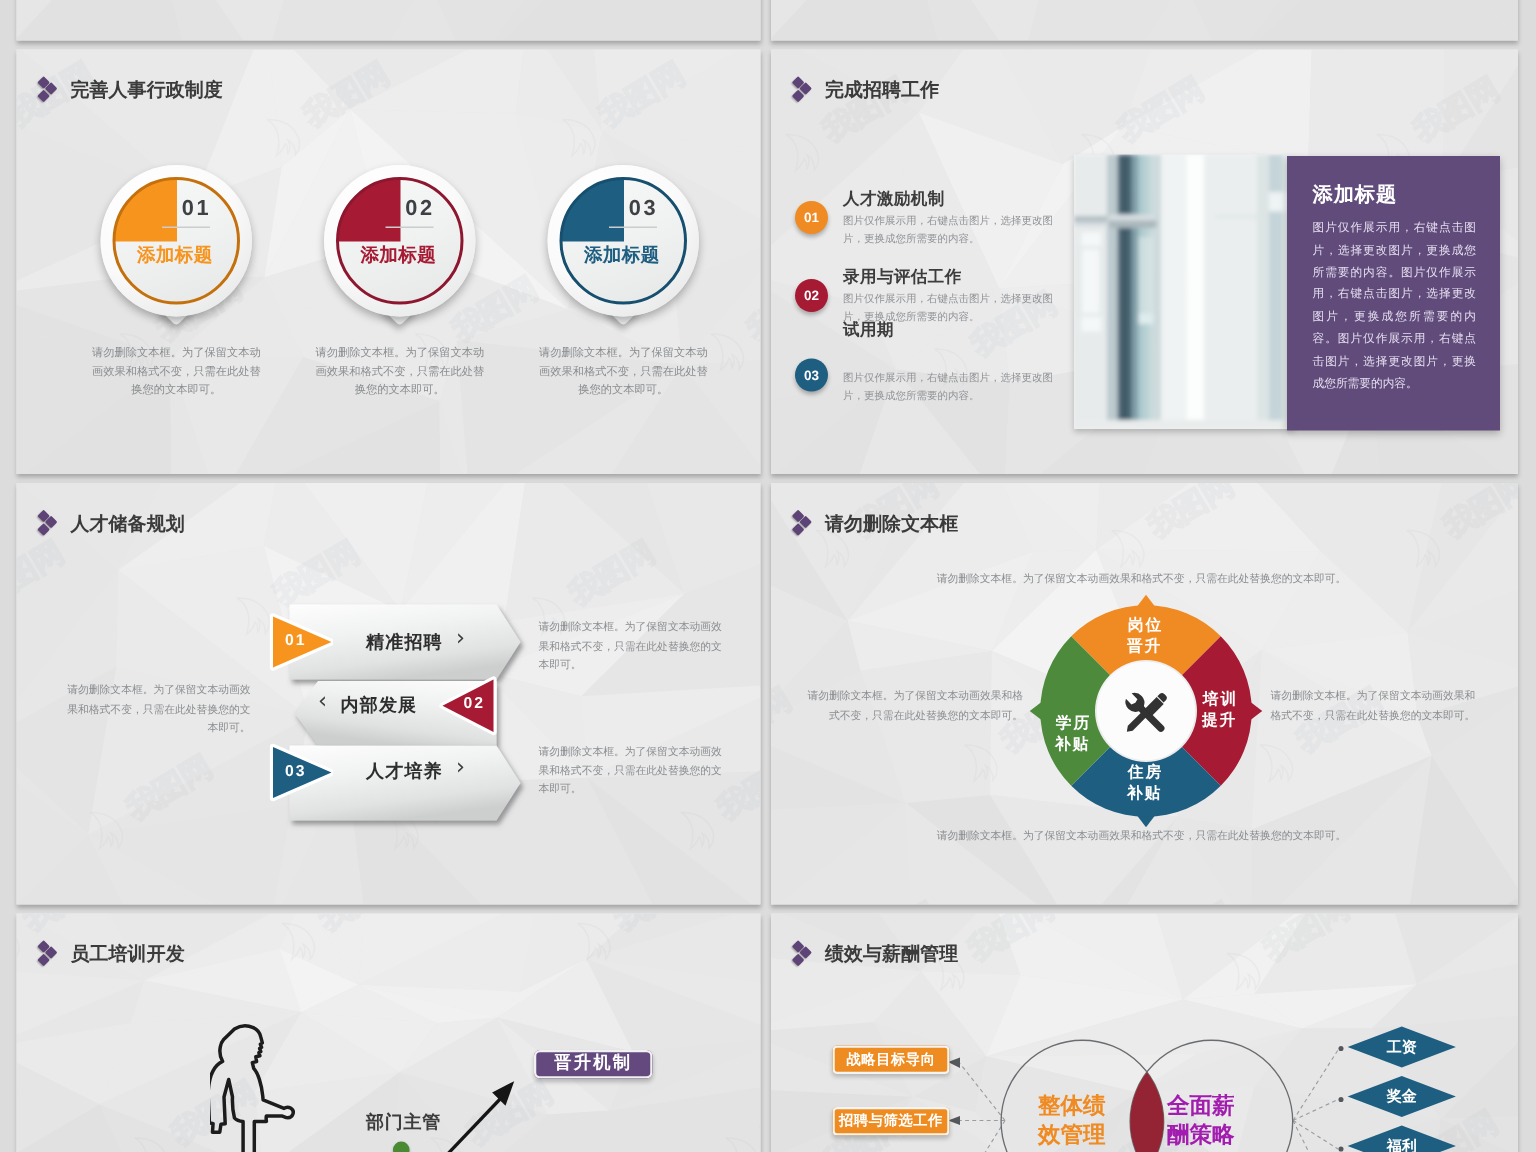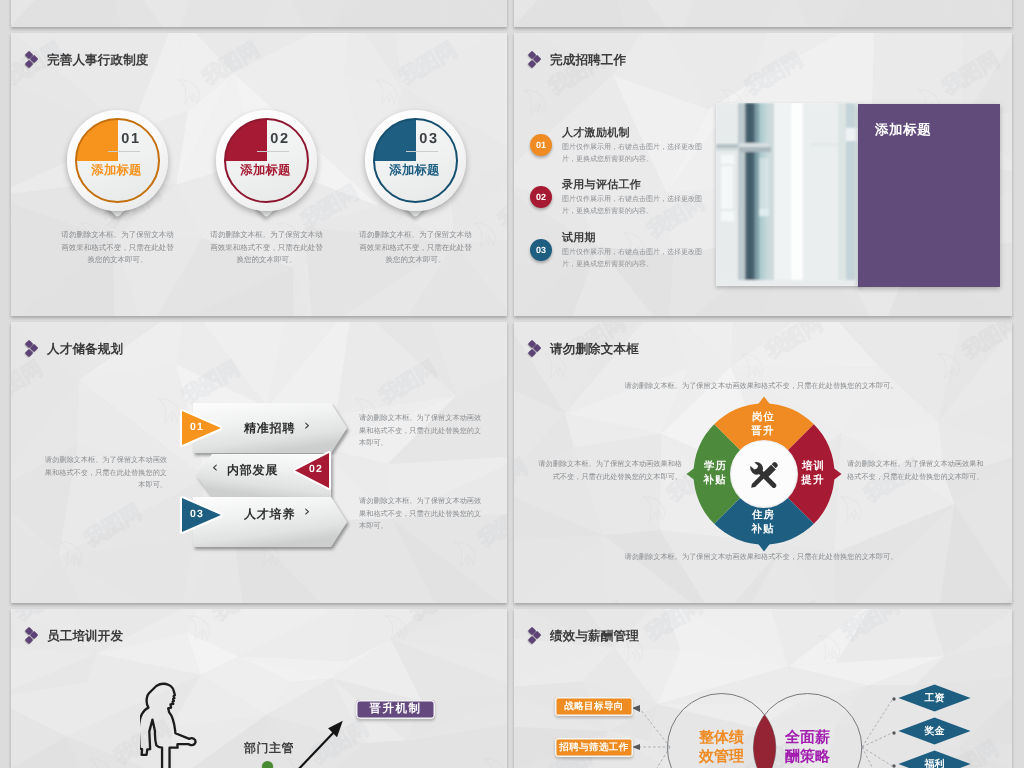--- a/index.html
+++ b/index.html
@@ -81,21 +81,21 @@
   .s5p{position:absolute;font-size:7.2px;line-height:13px;color:#8a8d8f;}
 
   
   .venn{position:absolute;}
   .s6d{position:absolute;}
   .s6tag{position:absolute;background:#ee8c21;border-radius:3px;color:#fff;
      font-size:9.5px;font-weight:bold;display:flex;align-items:center;justify-content:center;
      box-shadow:0 2px 3px rgba(0,0,0,.20),inset 0 0 0 1.5px #f3f4f4;letter-spacing:.4px;}
   .s6dia{position:absolute;color:#fff;font-size:10px;font-weight:bold;
      display:flex;align-items:center;justify-content:center;}
-  .s6ct{position:absolute;font-size:15px;font-weight:bold;line-height:19px;text-align:center;}
+  .s6ct{position:absolute;font-size:15px;font-weight:bold;line-height:19px;text-align:left;}
 </style>
 </head>
 <body>
 
 <div id="root">
     <div class="slide" style="left:11px;top:-256px;width:496px;height:283px">
       <svg class="polybg" viewBox="0 0 496 283" preserveAspectRatio="none">
         <rect x="-2" y="-2" width="500" height="287" fill="#e6e7e8"></rect>
         <polygon points="-20,-20 63.4,-20 83.2,92.1" fill="rgb(232,232,233)"></polygon>
         <polygon points="-20,-20 83.2,92.1 -20,90.7" fill="rgb(228,228,229)"></polygon>
@@ -851,21 +851,21 @@
       <div class="s2h" style="left:48px;top:93px">人才激励机制</div>
       <div class="s2p" style="left:48px;top:109px">图片仅作展示用，右键点击图片，选择更改图片，更换成您所需要的内容。</div>
       <div class="s2num" style="left:16px;top:153px;background:#A61B33">
         <span>02</span>
       </div>
       <div class="s2h" style="left:48px;top:145px">录用与评估工作</div>
       <div class="s2p" style="left:48px;top:161px">图片仅作展示用，右键点击图片，选择更改图片，更换成您所需要的内容。</div>
       <div class="s2num" style="left:16px;top:206px;background:#1D5E81">
         <span>03</span>
       </div>
-      <div class="s2h" style="left:48px;top:198px">试用期</div>
+      <div class="s2h" style="left:48px;top:180px">试用期</div>
       <div class="s2p" style="left:48px;top:214px">图片仅作展示用，右键点击图片，选择更改图片，更换成您所需要的内容。</div>
       <svg class="s2img" style="left:202px;top:70px" width="146" height="183" viewBox="0 0 146 183" preserveAspectRatio="none">
         <defs>
           <filter id="pblur" x="-5%" y="-5%" width="110%" height="110%">
             <feGaussianBlur stdDeviation="1.3"></feGaussianBlur>
           </filter>
           <linearGradient id="pw1" x1="0" y1="0" x2="0" y2="1">
             <stop offset="0" stop-color="#f4f5f5"></stop>
             <stop offset=".5" stop-color="#e9ecec"></stop>
             <stop offset="1" stop-color="#eff1f1"></stop>
@@ -902,20 +902,21 @@
           <rect x="23" y="40" width="32" height="9" rx="1.5" fill="#aab7bc"></rect>
           <rect x="23" y="40" width="32" height="4" rx="1.5" fill="#d7dfe2"></rect>
           <rect x="43" y="106" width="10" height="7" fill="#dfecee"></rect>
           <rect x="4" y="62" width="14" height="45" fill="none" stroke="#e2e8e9" stroke-width="2"></rect>
           <rect x="94" y="40" width="28" height="3" fill="#e2e8e9"></rect>
           <rect x="0" y="177" width="146" height="6" fill="#e9ecec"></rect>
         </g>
       </svg>
       <div class="s2panel" style="left:344px;top:71px;width:142px;height:183px;background:#614B7B">
         <div class="ph">添加标题</div>
+        <div class="pp">图片仅作展示用，右键点击图片，选择更改图片，更换成您所需要的内容。图片仅作展示用，右键点击图片，选择更改图片，更换成您所需要的内容。图片仅作展示用，右键点击图片，选择更改图片，更换成您所需要的内容。</div>
       </div>
     </div>
     <div class="slide" style="left:11px;top:322px;width:496px;height:281px">
       <svg class="polybg" viewBox="0 0 496 283" preserveAspectRatio="none">
         <rect x="-2" y="-2" width="500" height="287" fill="#e6e7e8"></rect>
         <polygon points="-20,-20 106.3,-20 67.9,58.6" fill="rgb(231,231,232)"></polygon>
         <polygon points="-20,-20 67.9,58.6 -20,79.4" fill="rgb(230,230,231)"></polygon>
         <polygon points="106.3,-20 176.6,-20 67.9,58.6" fill="rgb(232,232,233)"></polygon>
         <polygon points="176.6,-20 165,42.3 67.9,58.6" fill="rgb(238,238,239)"></polygon>
         <polygon points="176.6,-20 278.4,-20 256,85.8" fill="rgb(239,239,240)"></polygon>
@@ -1331,21 +1332,21 @@
           <path d="M200.15 102.15 A70.5 70.5 0 0 1 299.85 102.15 L274.04 127.96 A34 34 0 0 0 225.96 127.96 Z" fill="#EF8B22"></path>
           <path d="M299.85 102.15 A70.5 70.5 0 0 1 299.85 201.85 L274.04 176.04 A34 34 0 0 0 274.04 127.96 Z" fill="#A61B33"></path>
           <path d="M299.85 201.85 A70.5 70.5 0 0 1 200.15 201.85 L225.96 176.04 A34 34 0 0 0 274.04 176.04 Z" fill="#1D5E81"></path>
           <path d="M200.15 201.85 A70.5 70.5 0 0 1 200.15 102.15 L225.96 127.96 A34 34 0 0 0 225.96 176.04 Z" fill="#4E8A3C"></path>
           <circle cx="250" cy="152" r="32.8" fill="#fcfcfc"></circle>
         </g>
       </svg>
       <div class="dlbl" style="left:227px;top:89px;width:44px"><span>岗位</span><br><span>晋升</span></div>
       <div class="dlbl" style="left:277px;top:138px;width:44px"><span>培训</span><br><span>提升</span></div>
       <div class="dlbl" style="left:227px;top:187px;width:44px"><span>住房</span><br><span>补贴</span></div>
-      <div class="dlbl" style="left:179px;top:138px;width:44px"><span>学历</span><br><span>补贴</span></div>
+      <div class="dlbl" style="left:179px;top:154px;width:44px"><span>学历</span><br><span>补贴</span></div>
       <svg class="ticon" style="left:234.5px;top:136.5px" width="31" height="31" viewBox="0 0 31 31">
         <g fill="#323232">
           <path d="M5.4 3.2 l3.9 3.9 -1.4 2.4 -2.6 1.1 -3.7 -3.7 a6.7 6.7 0 0 0 8.6 8.3 l13.0 13.0 a2.4 2.4 0 0 0 3.4 -3.4 L13.6 11.8 a6.7 6.7 0 0 0 -8.2 -8.6 z"></path>
           <path d="M2.2 28.8 l0.7 -3.9 11.1 -11.1 3.2 3.2 -11.1 11.1 z"></path>
           <path d="M14.0 13.8 l8.1 -8.1 4.7 4.7 -8.1 8.1 z"></path>
           <path d="M22.6 5.2 l1.5 -1.5 a2.2 2.2 0 0 1 3.1 0 l1.0 1.0 a2.2 2.2 0 0 1 0 3.1 l-1.5 1.5 z"></path>
         </g>
       </svg>
       <div class="s4p" style="left:110px;top:58px;width:274px;text-align:center">请勿删除文本框。为了保留文本动画效果和格式不变，只需在此处替换您的文本即可。</div>
       <div class="s4p" style="left:110px;top:229px;width:274px;text-align:center">请勿删除文本框。为了保留文本动画效果和格式不变，只需在此处替换您的文本即可。</div>

